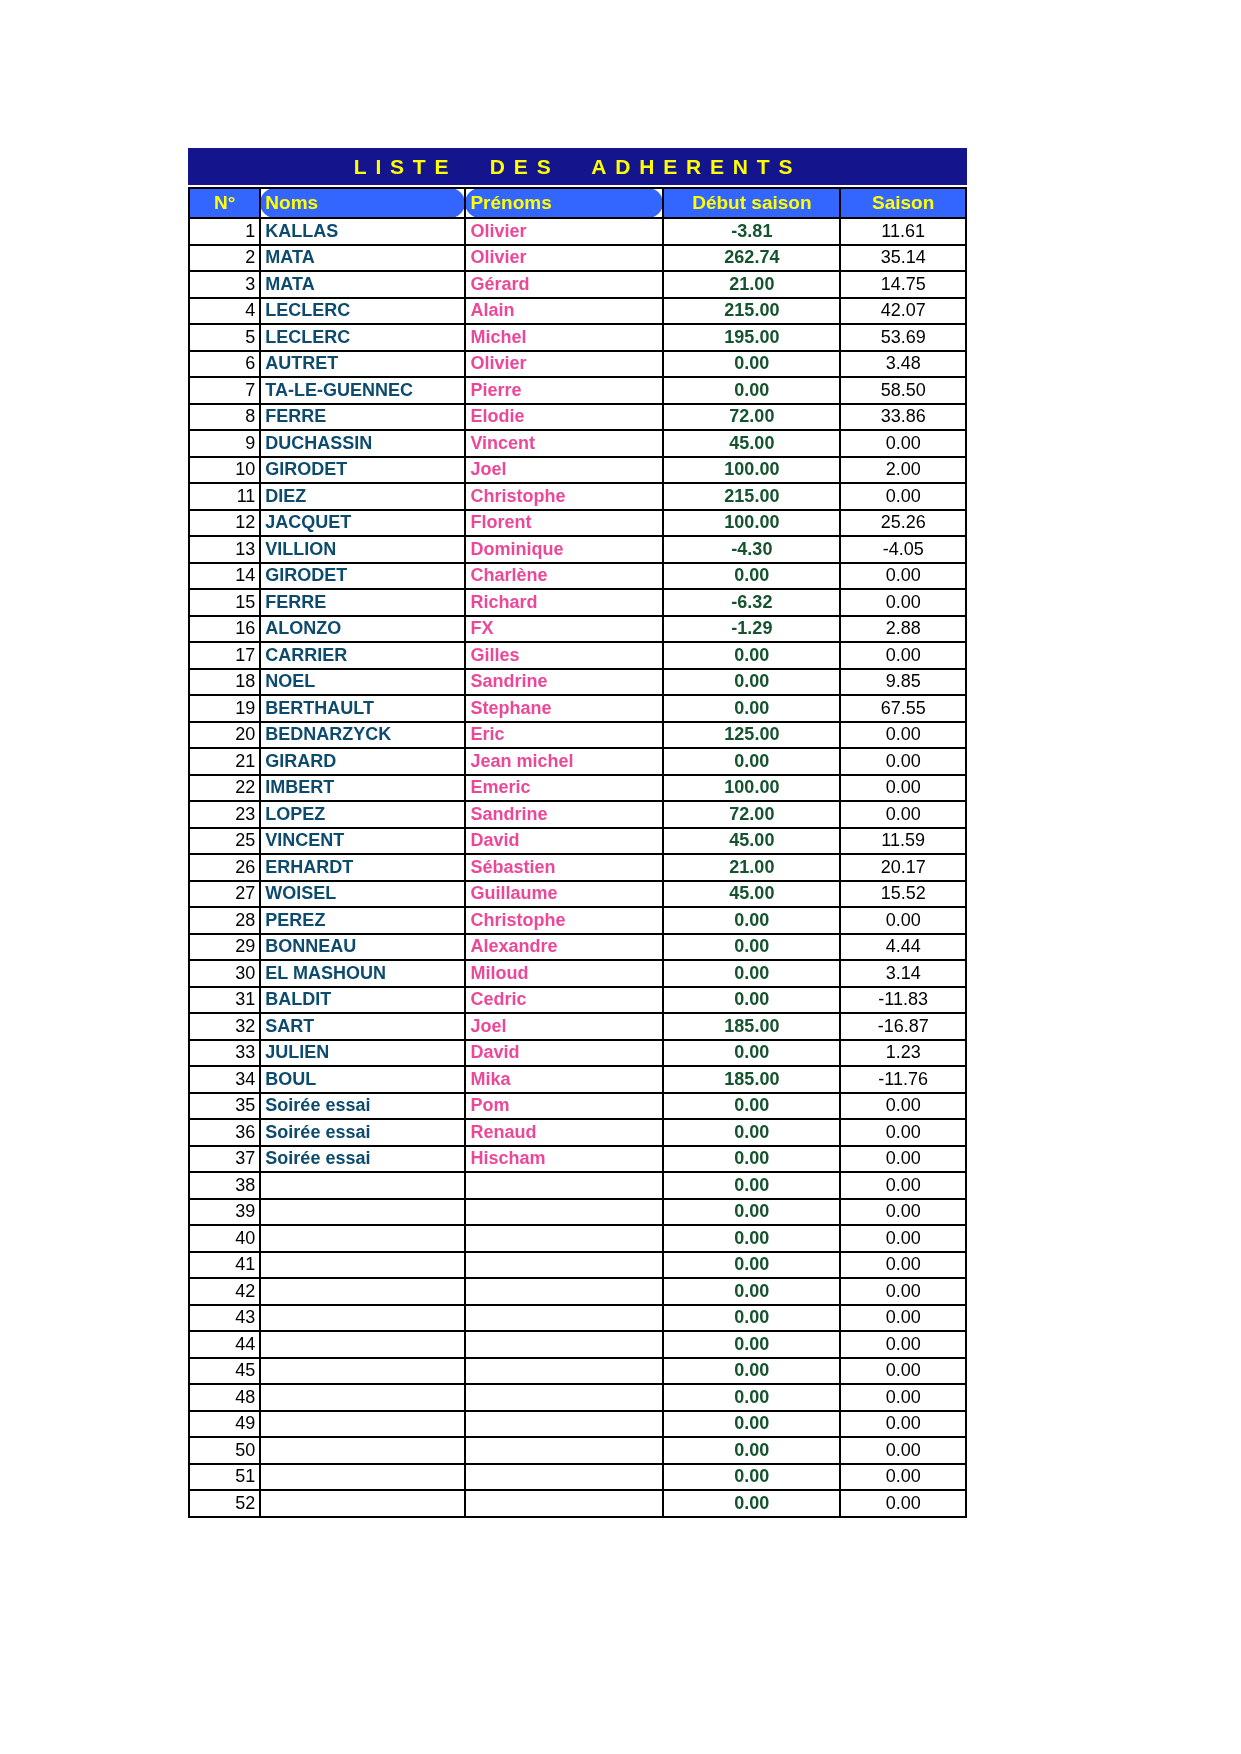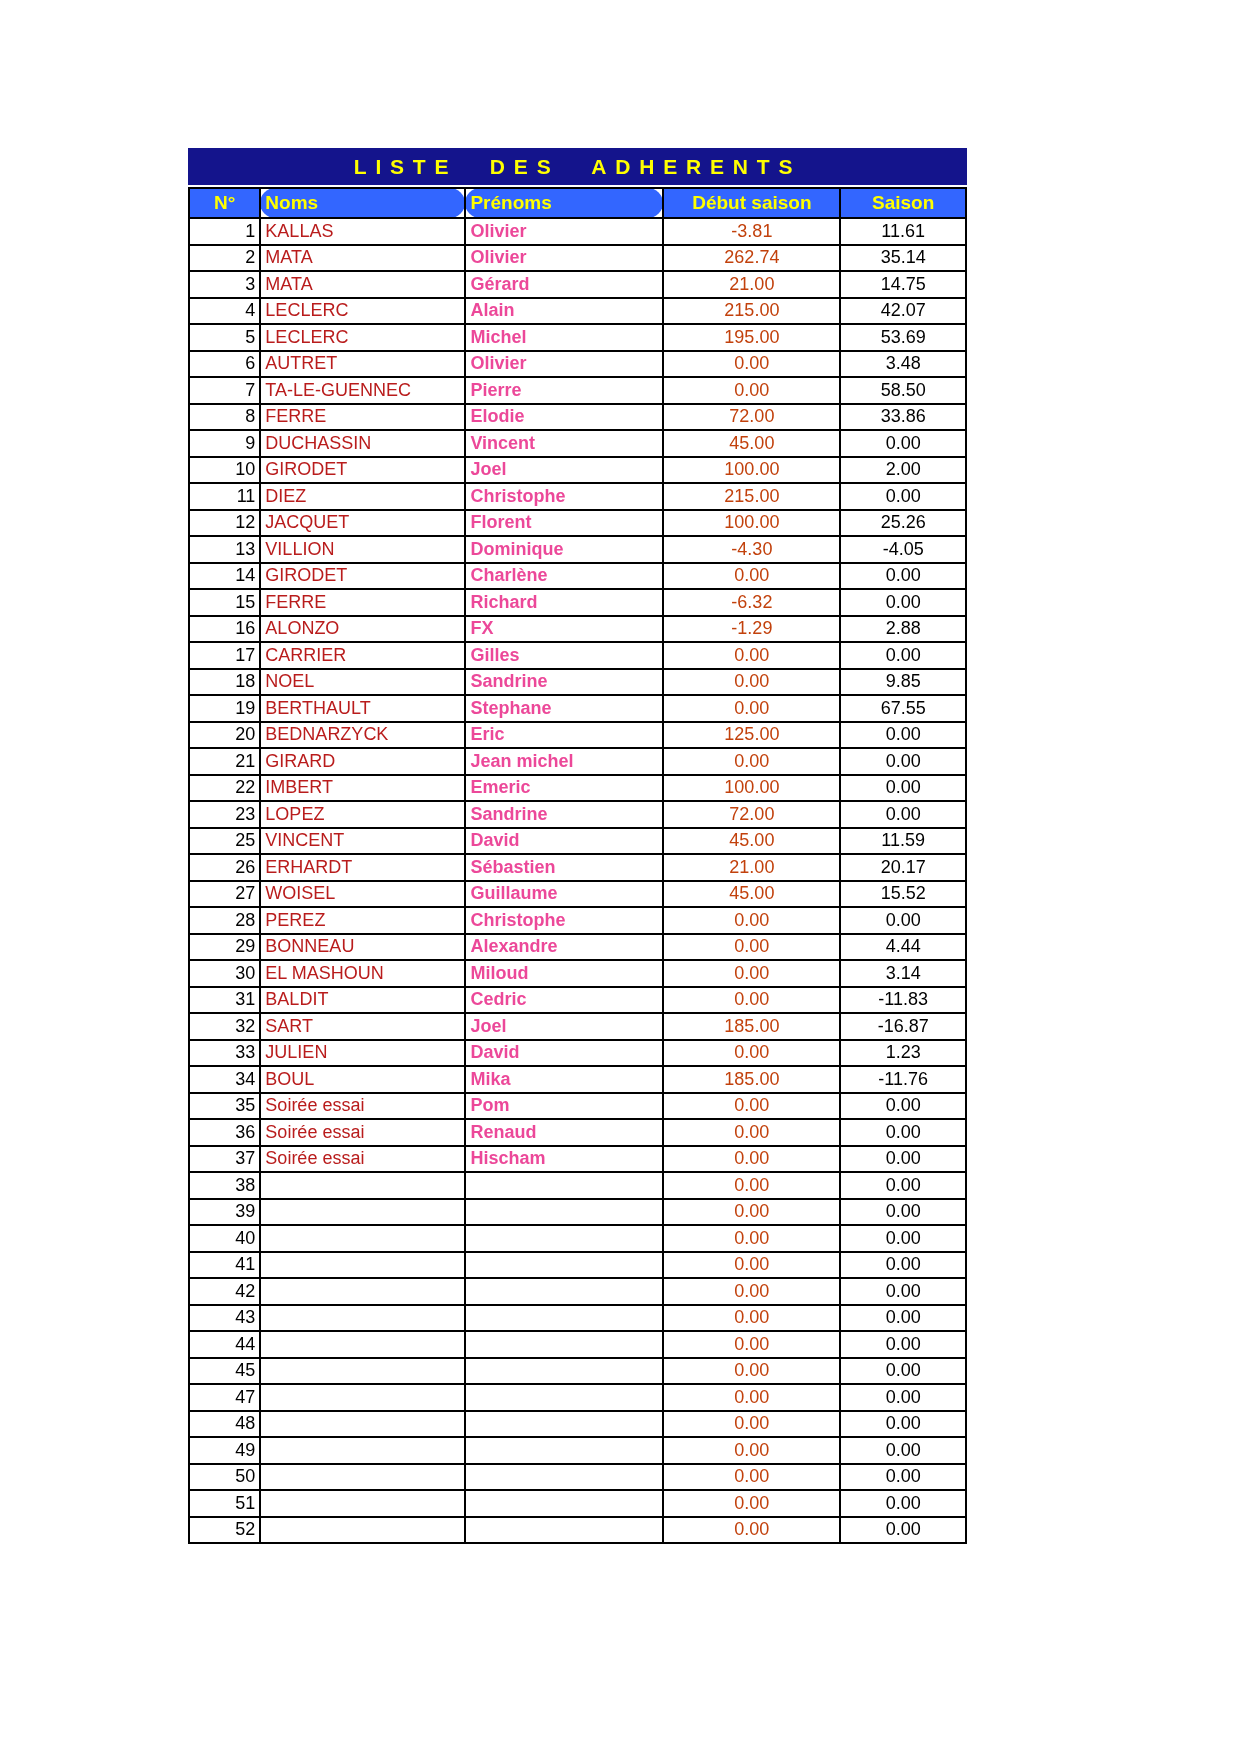--- a/index.html
+++ b/index.html
@@ -60,23 +60,23 @@
   }
   table.members th.c1, table.members th.c2 { text-align: left; border-radius: 15px; }
   
   .col0 { width: 71px; }
   .col1 { width: 204px; }
   .col2 { width: 197px; }
   .col3 { width: 176px; }
   .col4 { width: 125px; }
   
   td.c0 { text-align: right; font-weight: normal; color: #000000; }
-  td.c1 { text-align: left;  font-weight: normal;   color: #b91c1c; }
+  td.c1 { text-align: left;  font-weight: bold;   color: #0c4a6e; }
   td.c2 { text-align: left;  font-weight: bold;   color: #ec4899; }
-  td.c3 { text-align: center; font-weight: normal; color: #c2410c; }
+  td.c3 { text-align: center; font-weight: bold; color: #14532d; }
   td.c4 { text-align: center; font-weight: normal; color: #000000; margin-left: 12px; }
 </style>
 </head>
 <body>
 
 <div id="page">
   <div id="sheet">
     <div class="title-bar">LISTE DES ADHERENTS</div>
     <table class="members">
       <colgroup>
@@ -398,27 +398,20 @@
             <td class="c4">0.00</td>
           </tr>
           <tr>
             <td class="c0">45</td>
             <td class="c1"></td>
             <td class="c2"></td>
             <td class="c3">0.00</td>
             <td class="c4">0.00</td>
           </tr>
           <tr>
-            <td class="c0">47</td>
-            <td class="c1"></td>
-            <td class="c2"></td>
-            <td class="c3">0.00</td>
-            <td class="c4">0.00</td>
-          </tr>
-          <tr>
             <td class="c0">48</td>
             <td class="c1"></td>
             <td class="c2"></td>
             <td class="c3">0.00</td>
             <td class="c4">0.00</td>
           </tr>
           <tr>
             <td class="c0">49</td>
             <td class="c1"></td>
             <td class="c2"></td>

